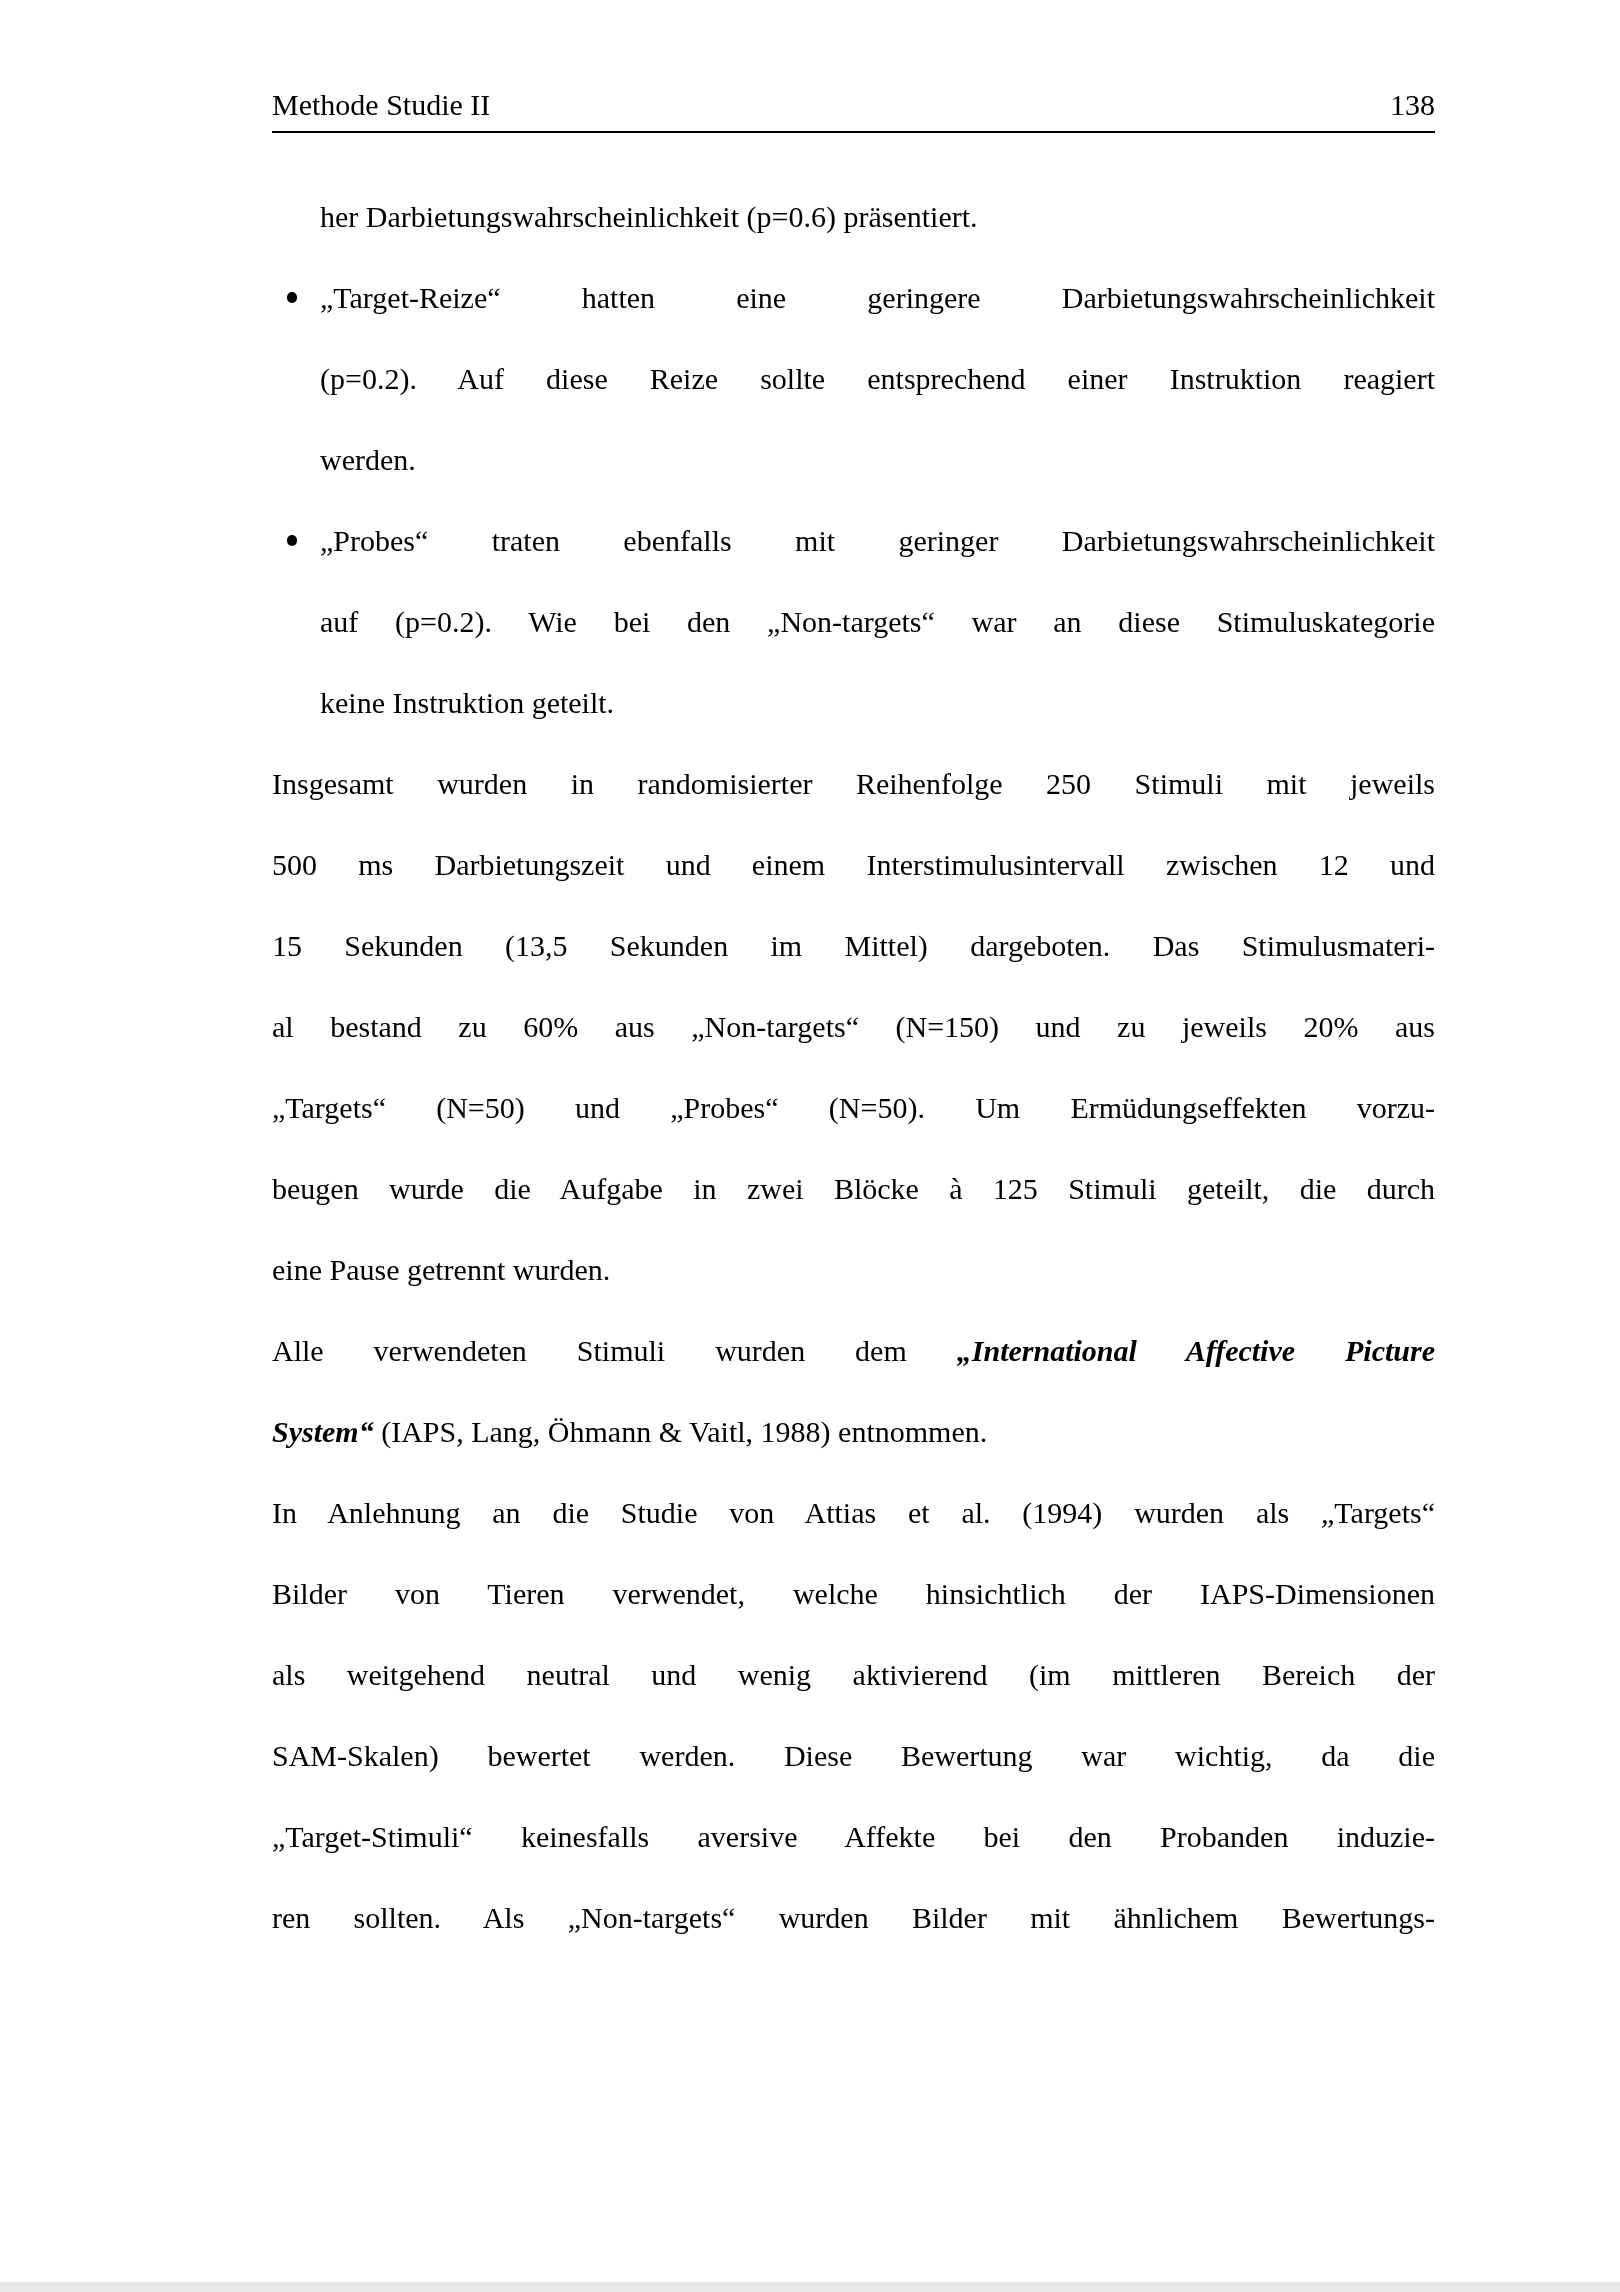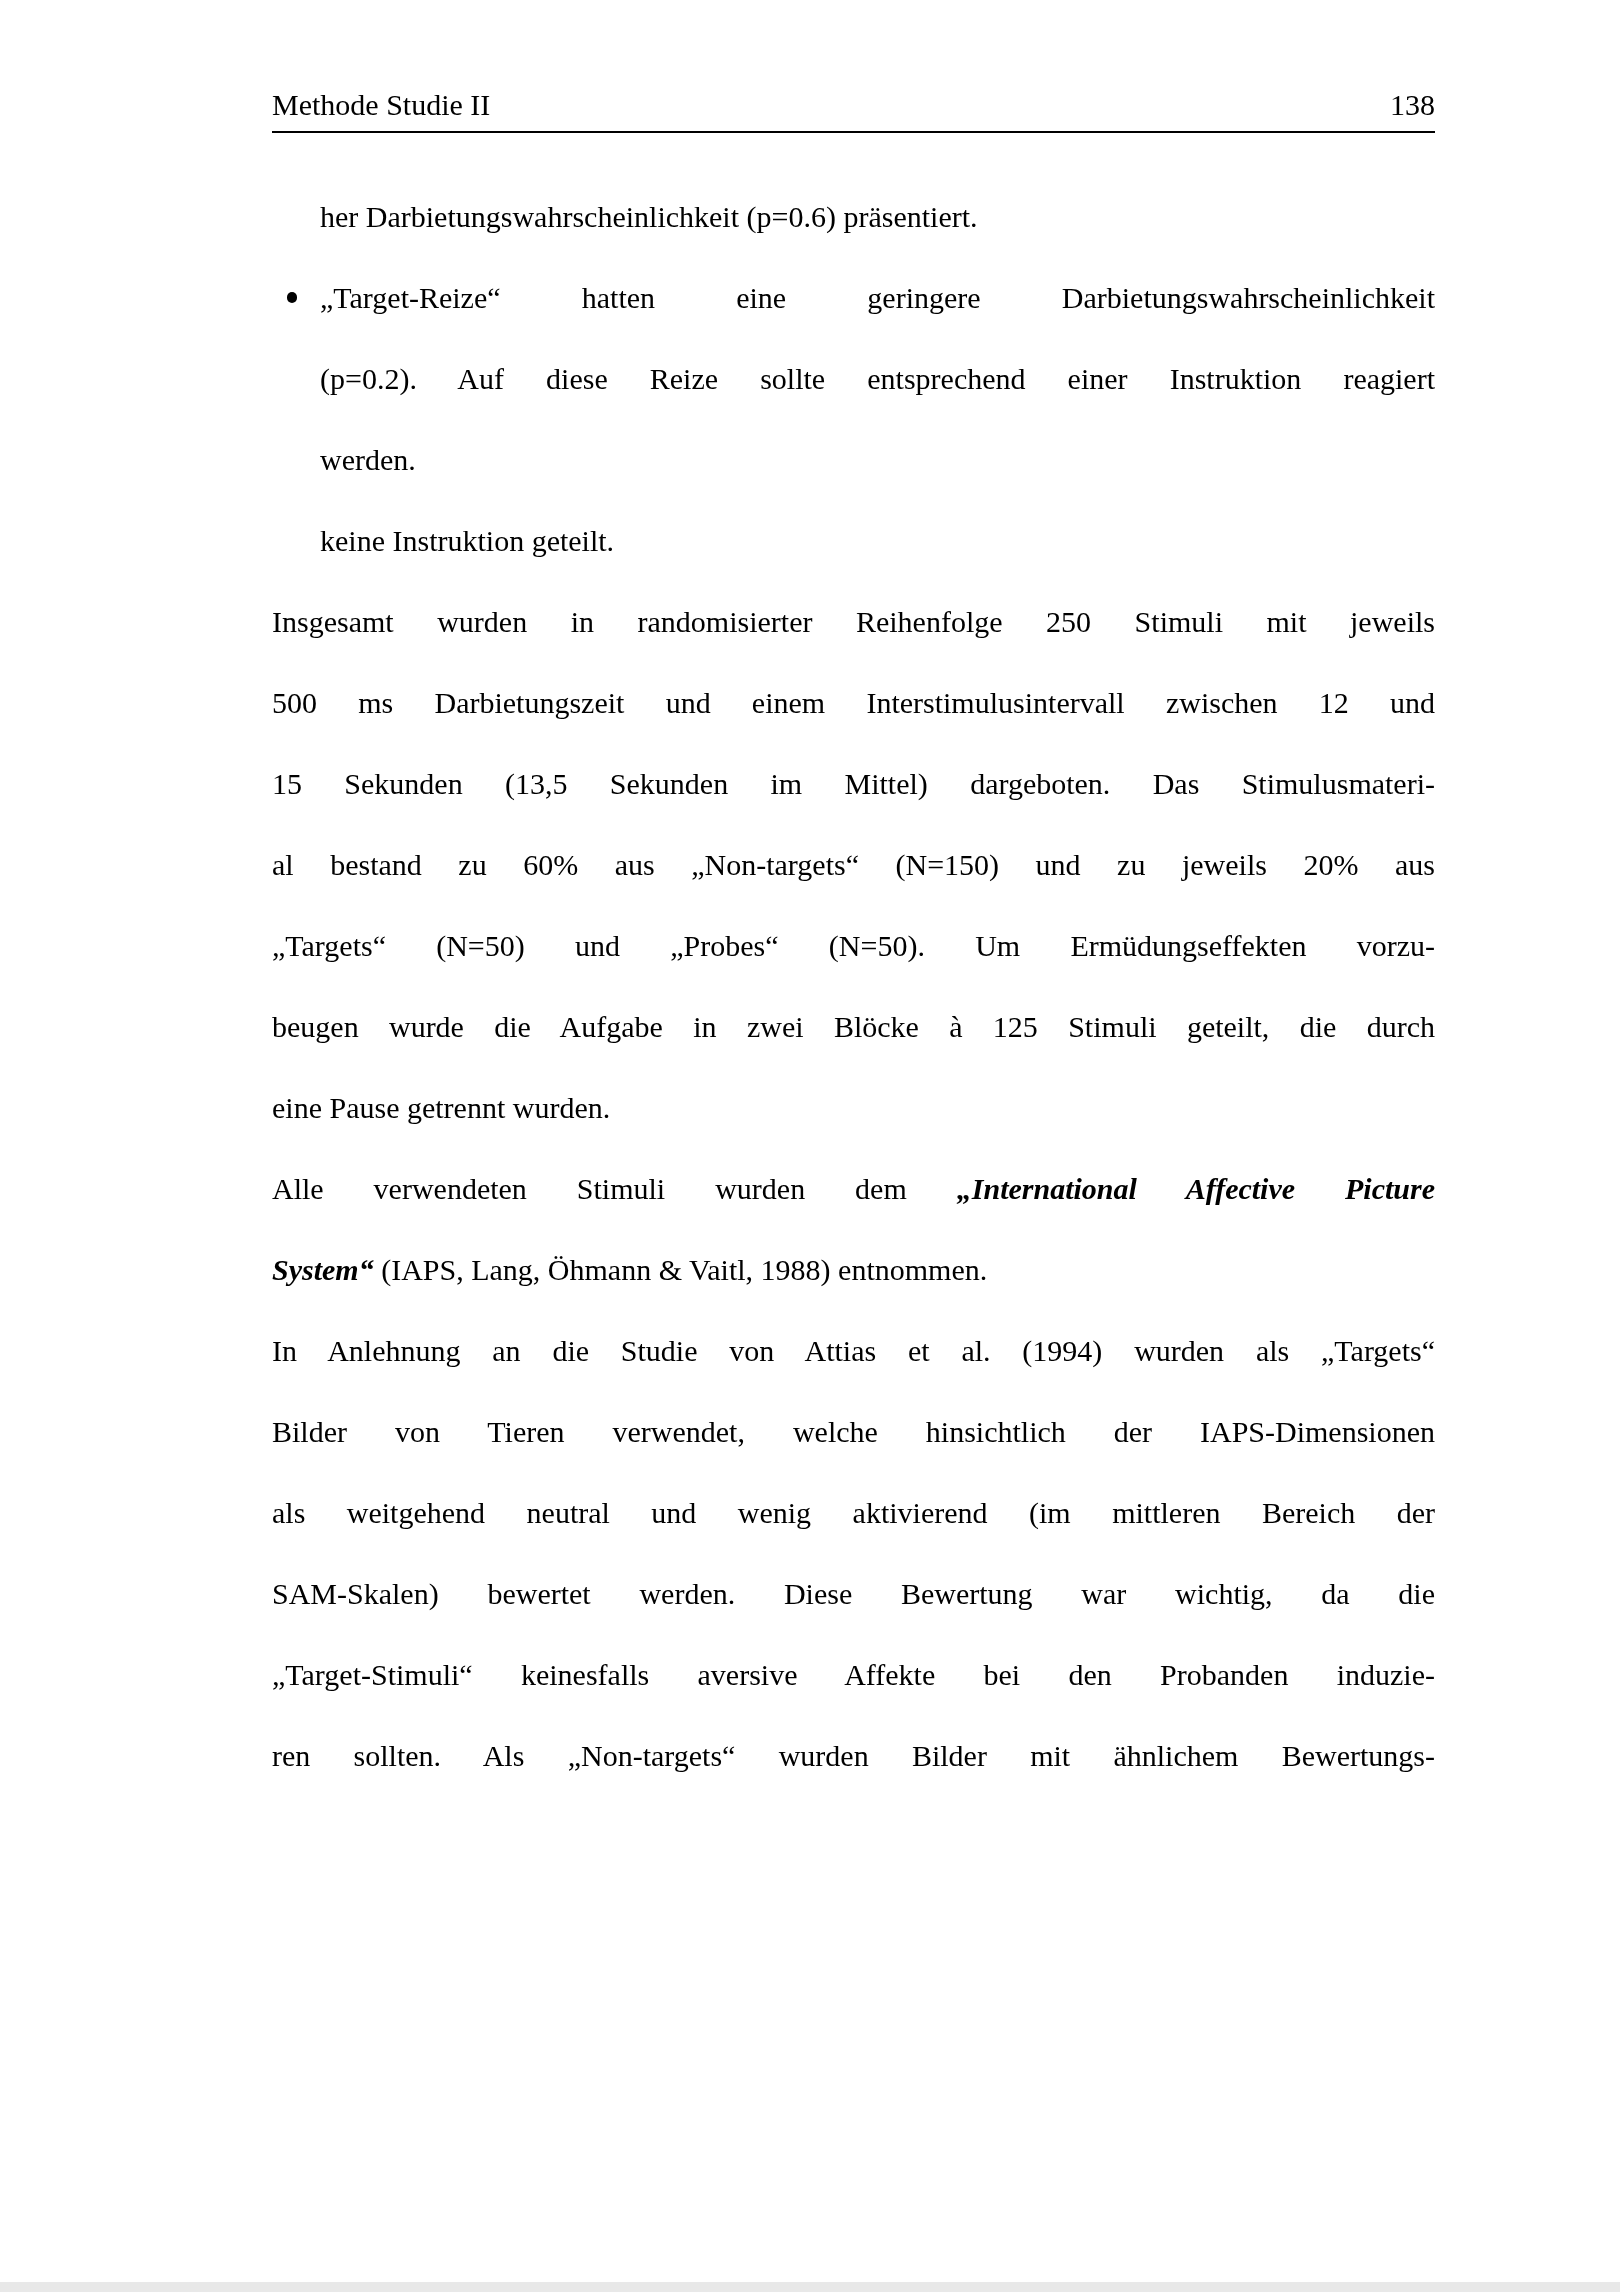--- a/index.html
+++ b/index.html
@@ -88,20 +88,26 @@
       </div>
       <div class="line indent">
         <span>(p=0.2). Auf diese Reize sollte entsprechend einer Instruktion reagiert</span>
       </div>
       <div class="line indent last">
         <span>werden.</span>
       </div>
     </div>
 
     <div>
+      <div class="line indent">
+        <span class="marker"></span><span>„Probes“ traten ebenfalls mit geringer Darbietungswahrscheinlichkeit</span>
+      </div>
+      <div class="line indent">
+        <span>auf (p=0.2). Wie bei den „Non-targets“ war an diese Stimuluskategorie</span>
+      </div>
       <div class="line indent last">
         <span>keine Instruktion geteilt.</span>
       </div>
     </div>
 
     <div>
       <div class="line">
         <span>Insgesamt wurden in randomisierter Reihenfolge 250 Stimuli mit jeweils</span>
       </div>
       <div class="line">

